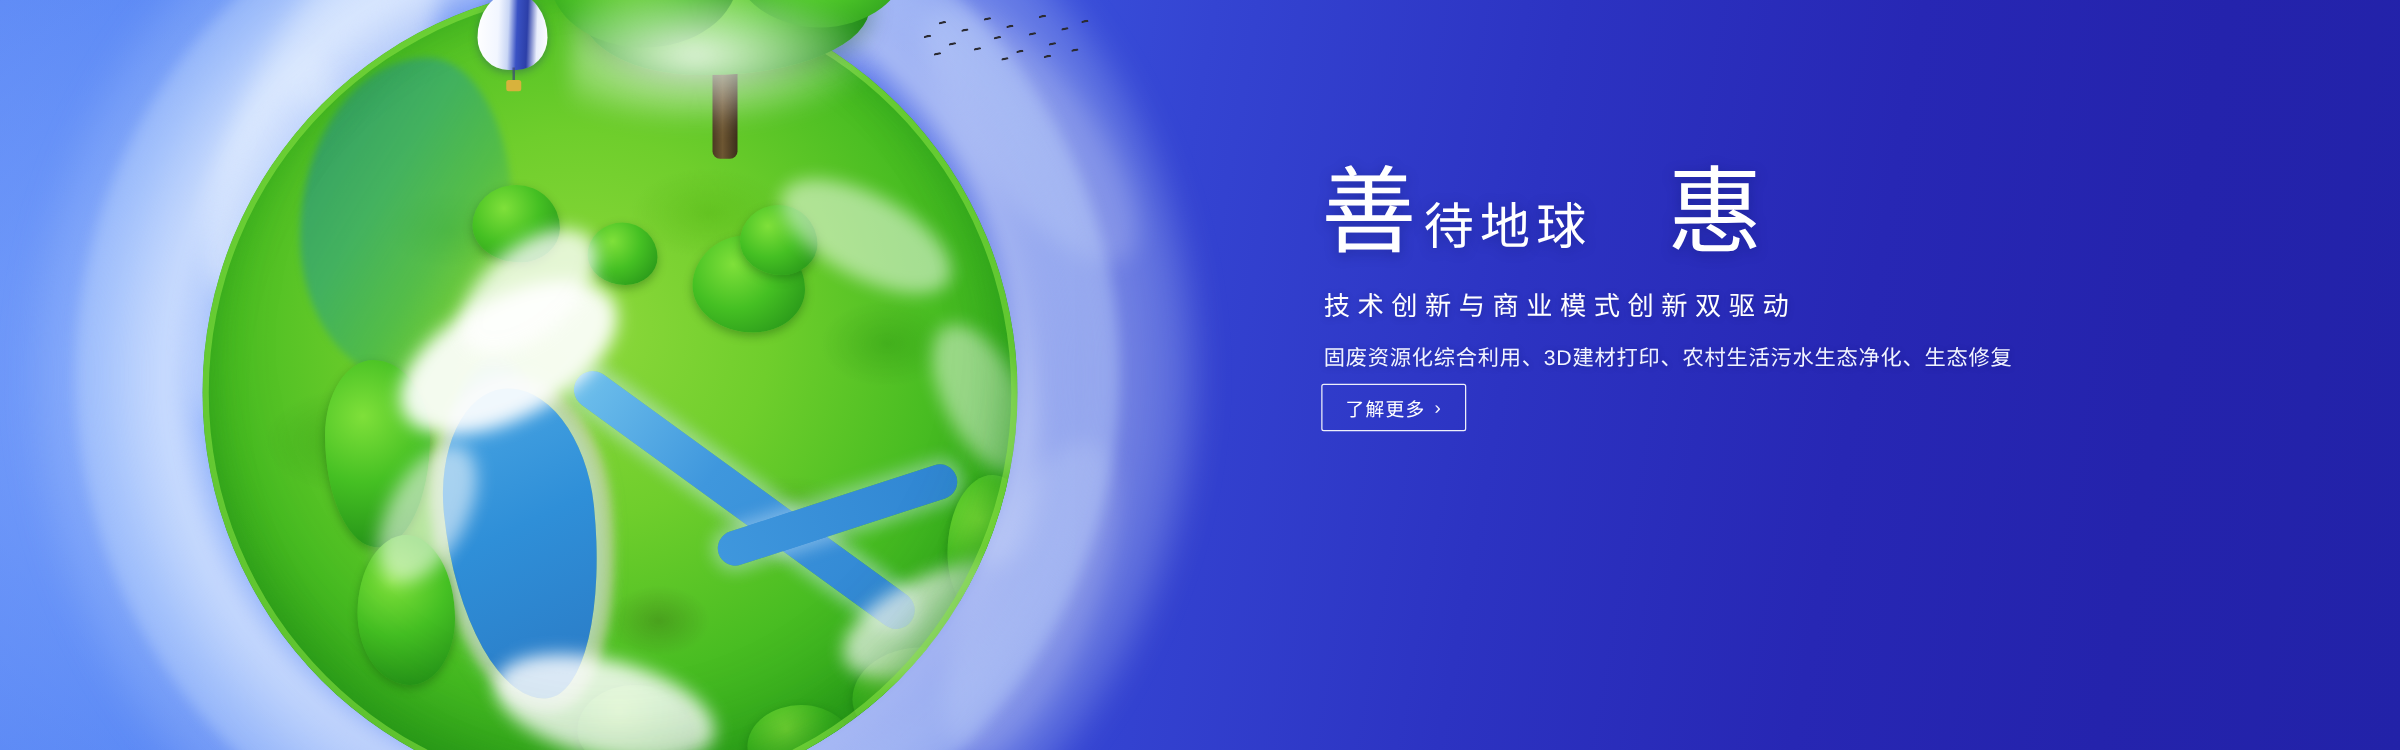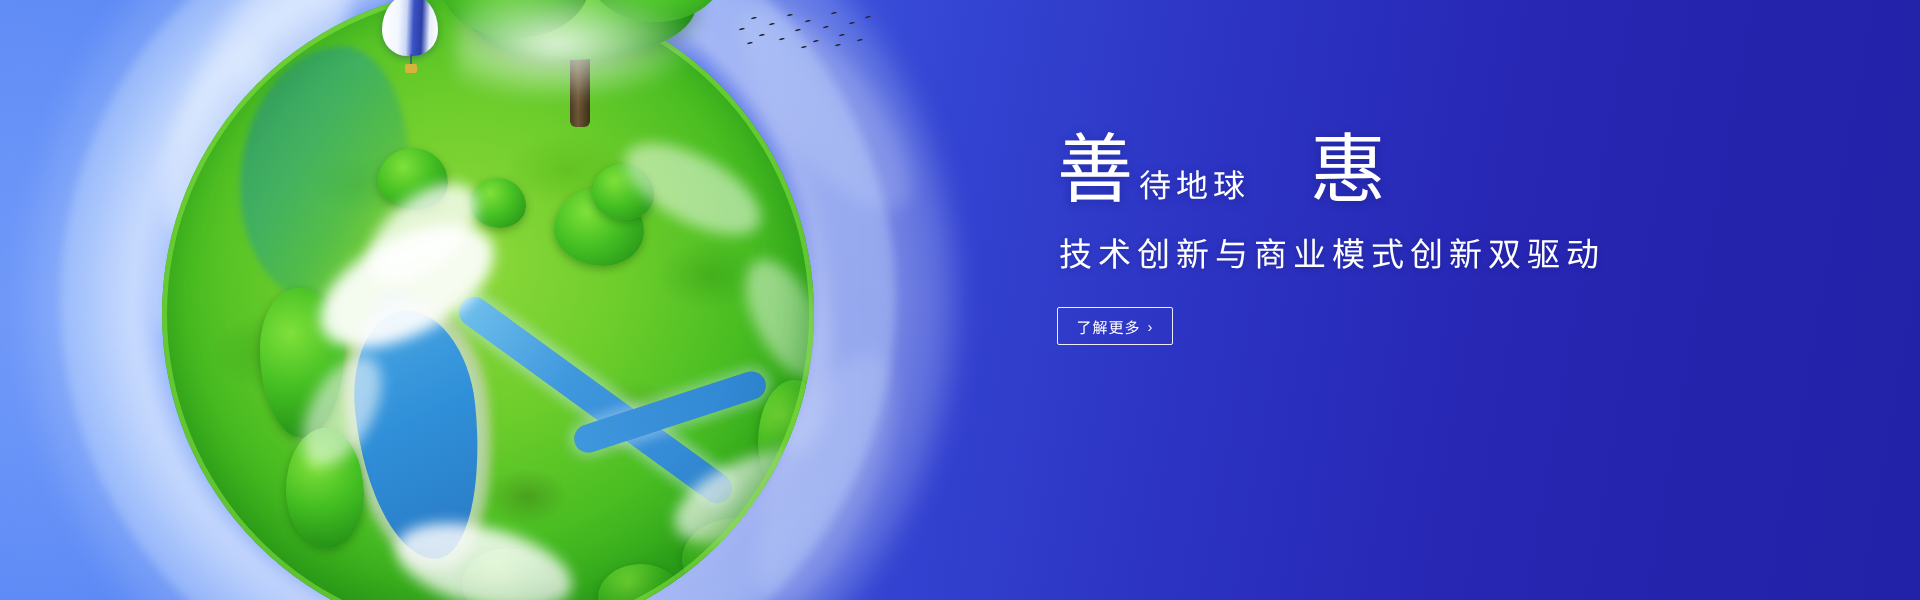--- a/index.html
+++ b/index.html
@@ -307,31 +307,31 @@
   }
   .hl-big{
     font-family:"DejaVu Serif","Liberation Serif",serif;
     font-size:76px;
     line-height:1;
     font-weight:400;
     letter-spacing:0;
   }
   .hl-small{
     font-family:"DejaVu Serif","Liberation Serif",serif;
-    font-size:32px;
+    font-size:40px;
     line-height:1;
     letter-spacing:5px;
     padding-bottom:6px;
     margin-left:6px;
   }
   .hl-gap{width:60px; display:inline-block;}
 
   .subtitle{
     position:absolute; left:2px; top:228px;
-    font-size:33px;
+    font-size:21px;
     letter-spacing:6px;
     color:#ffffff;
     white-space:nowrap;
     text-shadow:0 1px 6px rgba(10,20,90,.3);
   }
   .desc{
     position:absolute; left:2px; top:272px;
     font-size:17px;
     letter-spacing:.6px;
     color:#f2f4ff;
@@ -445,20 +445,21 @@
 
     <div class="headline">
       <span class="hl-big">善</span>
       <span class="hl-small">待地球</span>
       <span class="hl-gap"></span>
       <span class="hl-big">惠</span>
     </div>
 
     <div class="subtitle">技术创新与商业模式创新双驱动</div>
 
+    <div class="desc">固废资源化综合利用、3D建材打印、农村生活污水生态净化、生态修复</div>
 
     <div class="cta">
       <span>了解更多</span>
       <span class="chev">›</span>
     </div>
 
   </div>
 </div>
 
 </body></html>

